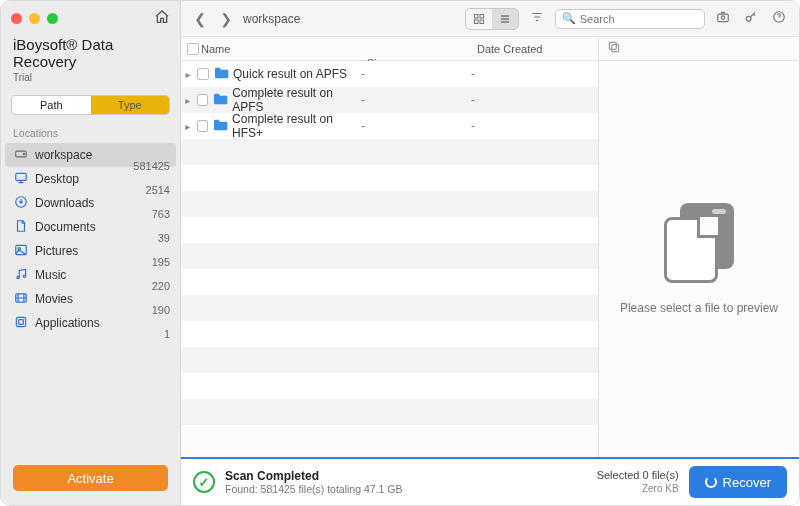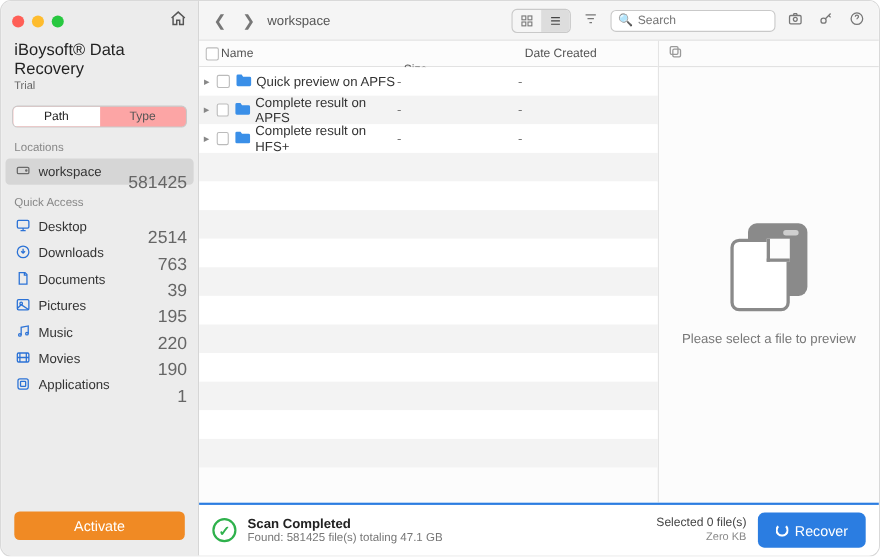--- a/index.html
+++ b/index.html
@@ -12,32 +12,32 @@
   .traffic { display: flex; gap: 7px; }
   .dot { width: 11px; height: 11px; border-radius: 50%; }
   .dot.red { background: #ff5f57; }
   .dot.yellow { background: #febc2e; }
   .dot.green { background: #28c840; }
   .home-icon { margin-left: auto; color: #555; font-size: 15px; }
 
   .brand { padding: 4px 12px 2px 12px; font-weight: 400; font-size: 15px; color: #222; }
   .brand-sub { padding: 0 12px 8px 12px; font-size: 10px; color: #666; }
 
-  .segmented { display: flex; margin: 4px 10px 8px 10px; border: 1px solid #c9c9c9; border-radius: 5px; overflow: hidden; background: #fca5a5; height: 20px; }
+  .segmented { display: flex; margin: 4px 10px 8px 10px; border: 1px solid #c9c9c9; border-radius: 5px; overflow: hidden; background: #eab308; height: 20px; }
   .segmented > div { flex: 1; text-align: center; font-size: 11px; line-height: 18px; color: #555; cursor: pointer; }
   .segmented > div.active { background: #fff; color: #222; font-weight: 500; }
 
   .sidebar-section-label { font-size: 10.5px; color: #888; padding: 4px 12px 4px 12px; }
 
   .sidebar-item { display: flex; align-items: center; padding: 3px 10px 3px 12px; font-size: 12px; color: #333; cursor: pointer; height: 24px; }
   .sidebar-item.selected { background: #d6d6d6; border-radius: 4px; margin: 0 4px; padding-left: 8px; padding-right: 6px;}
   .sidebar-item .si-icon { width: 16px; text-align: center; margin-right: 6px; color: #2b72d6; font-size: 13px; }
   .sidebar-item .si-icon.gray { color: #6a6a6a; }
   .sidebar-item .si-label { flex: 1; white-space: nowrap; overflow: hidden; text-overflow: ellipsis; }
-  .sidebar-item .si-count { font-size: 16px; color: #666; margin-top: 21px; }
+  .sidebar-item .si-count { font-size: 11px; color: #666; margin-top: 21px; }
 
   .sidebar-spacer { flex: 1; }
   .activate-btn { margin: 10px 12px 14px 12px; height: 26px; background: #f08a24; color: #fff; border: none; border-radius: 5px; font-size: 13px; cursor: pointer; }
 
   
   .main { flex: 1; display: flex; flex-direction: column; background: #fcfcfc; }
 
   .toolbar { display: flex; align-items: center; height: 36px; padding: 0 10px; gap: 8px; border-bottom: 1px solid #e2e2e2; background: #f5f5f5; }
   .nav-arrow { width: 18px; text-align: center; color: #777; font-size: 14px; cursor: pointer; user-select: none; }
   .breadcrumb { font-size: 12px; color: #555; }
@@ -128,21 +128,20 @@
       <span class="si-icon gray">
         <svg width="14" height="14" viewBox="0 0 24 24" fill="none" stroke="#6a6a6a" stroke-width="2">
             <rect x="3" y="7" width="18" height="10" rx="2"></rect>
             <circle cx="17" cy="12" r="1" fill="#6a6a6a"></circle>
           </svg>
       </span>
       <span class="si-label">workspace</span>
       <span class="si-count">581425</span>
     </div>
 
-    <div class="sidebar-section-label" style="margin-top:6px">Quick Access</div>
 
     <div class="sidebar-item">
       <span class="si-icon"><svg width="14" height="14" viewBox="0 0 24 24" fill="none" stroke="#2b72d6" stroke-width="2">
             <rect x="3" y="4" width="18" height="12" rx="2"></rect>
             <path d="M8 20h8M12 16v4"></path>
           </svg></span>
       <span class="si-label">Desktop</span>
       <span class="si-count">2514</span>
     </div>
     <div class="sidebar-item">
@@ -258,21 +257,21 @@
         <div class="rows">
           <div class="row">
             <div class="cell name">
               <span class="disclosure">▸</span>
               <span class="ck"></span>
               <span class="folder-icon">
                 <svg width="16" height="14" viewBox="0 0 24 20" fill="#3a8fe8">
                     <path d="M3 4a2 2 0 012-2h5l2 3h9a2 2 0 012 2v9a2 2 0 01-2 2H5a2 2 0 01-2-2V4z"></path>
                   </svg>
               </span>
-              <span>Quick preview on APFS</span>
+              <span>Quick result on APFS</span>
             </div>
             <div class="cell size">-</div>
             <div class="cell date">-</div>
           </div>
           <div class="row">
             <div class="cell name">
               <span class="disclosure">▸</span>
               <span class="ck"></span>
               <span class="folder-icon">
                 <svg width="16" height="14" viewBox="0 0 24 20" fill="#3a8fe8">

